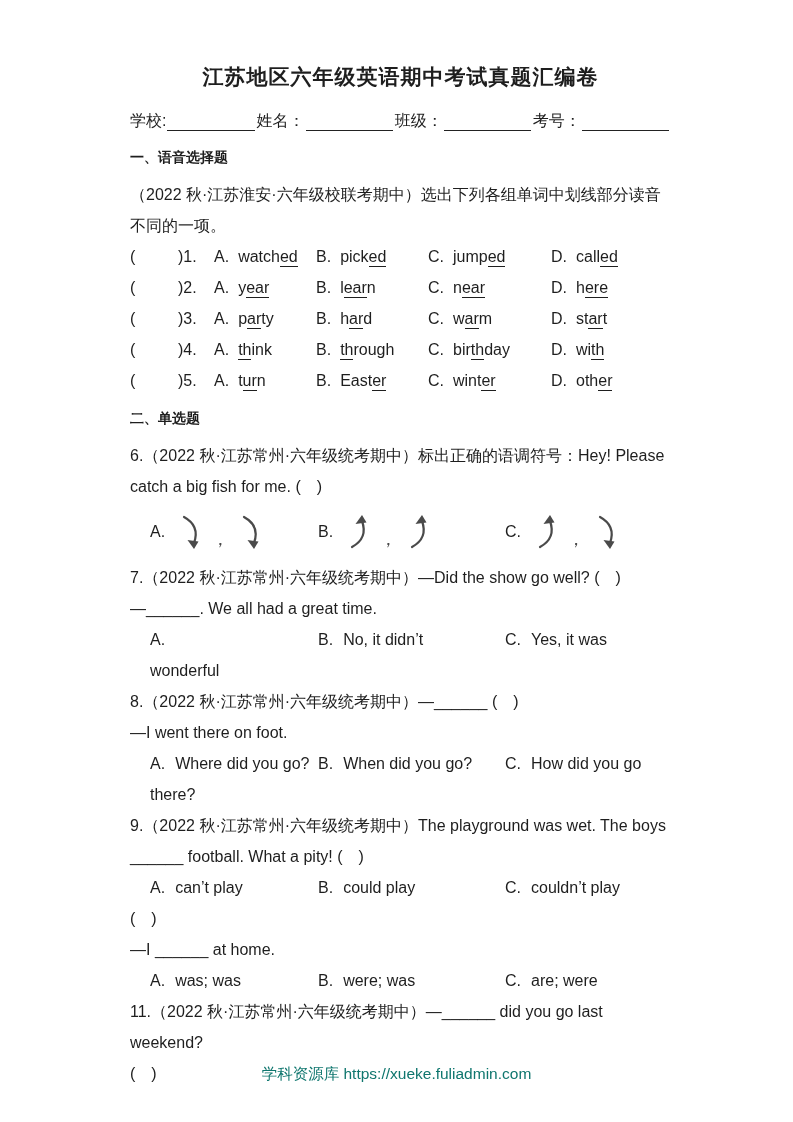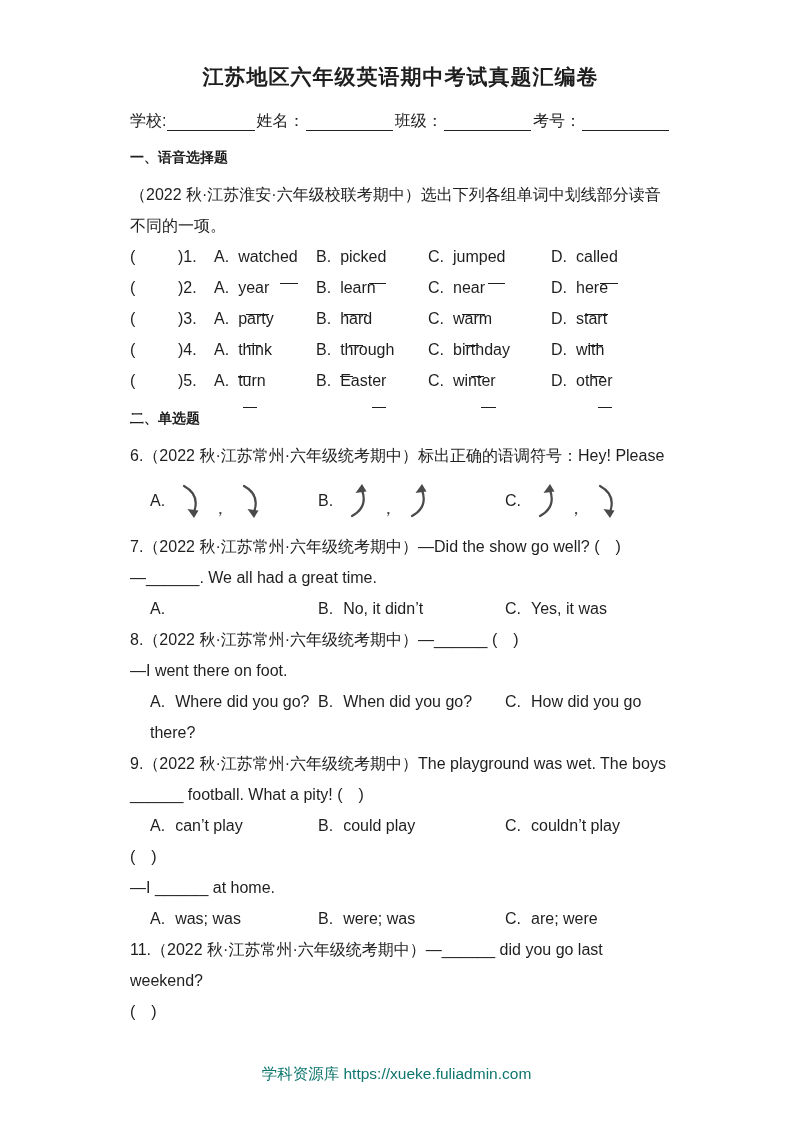--- a/index.html
+++ b/index.html
@@ -8,33 +8,33 @@
     position:relative;box-sizing:border-box;width:793px;height:1122px;
     padding:64px 122px 0 130px;
     font-family:"Liberation Sans","DejaVu Sans",sans-serif;
     font-size:16px;color:#1e1e1e;
   }
   .title{
     font-family:"Liberation Serif","DejaVu Serif",serif;
     font-size:21px;font-weight:bold;text-align:center;
     margin:0 0 20px 0;letter-spacing:1px;line-height:26px;
   }
-  .info-line{display:flex;align-items:flex-end;margin-bottom:12px;line-height:22px;}
+  .info-line{display:flex;align-items:flex-end;margin-bottom:12px;line-height:22px;justify-content:flex-end;}
   .info-label{white-space:pre;}
   .info-blank{flex:1 1 auto;border-bottom:1.5px solid #222;height:19px;margin:0 2px 1px 1px;min-width:60px;}
   .sec-heading{font-size:14px;font-weight:bold;margin:9px 0;line-height:26px;}
   .line{margin:0;line-height:31px;white-space:pre-wrap;}
   
   .p-row{display:flex;line-height:31px;}
   .p-open{width:48px;}
   .p-num{width:36px;}
   .p-opt{display:flex;white-space:pre;}
   .p-opt .lbl{margin-right:9px;}
   .w-a{width:102px;}.w-b{width:112px;}.w-c{width:123px;}
-  .u{border-bottom:1.5px solid #1e1e1e;padding-bottom:18px;}
+  .u{border-bottom:1.5px solid #1e1e1e;padding-bottom:1px;}
   
   .opts{display:flex;padding-left:20px;line-height:31px;}
   .opts .opt{display:flex;white-space:pre;}
   .opts .lbl{margin-right:10px;}
   .o1{width:168px;}.o2{width:187px;}
   .cont{padding-left:20px;line-height:31px;margin:0;white-space:pre-wrap;}
   
   .arrow-row{display:flex;align-items:center;height:60px;padding-left:20px;}
   .arrow-grp{display:flex;align-items:center;}
   .arrow-grp .lbl{margin-right:12px;}
@@ -110,20 +110,21 @@
     <span class="p-num">)5.</span>
     <span class="p-opt w-a"><span class="lbl">A.</span><span><span>t</span><span class="u">ur</span><span>n</span></span></span>
     <span class="p-opt w-b"><span class="lbl">B.</span><span><span>East</span><span class="u">er</span><span></span></span></span>
     <span class="p-opt w-c"><span class="lbl">C.</span><span><span>wint</span><span class="u">er</span><span></span></span></span>
     <span class="p-opt"><span class="lbl">D.</span><span><span>oth</span><span class="u">er</span><span></span></span></span>
   </div>
 
   <h2 class="sec-heading">二、单选题</h2>
 
   <p class="line">6.（2022 秋·江苏常州·六年级统考期中）标出正确的语调符号：Hey! Please</p>
+  <p class="line">catch a big fish for me. (　)</p>
   <div class="arrow-row">
     <span class="arrow-grp o1">
       <span class="lbl">A.</span>
       <span class="arrow-slot fall">
         
         <svg class="fall-svg" width="26" height="38" viewBox="0 0 26 38">
             <path d="M7 4 C 18 10, 21 19, 17 30" fill="none" stroke="#4a4a4a" stroke-width="2.2" stroke-linecap="round"></path>
             <polygon points="17,36 10.5,27 21.5,28.5" fill="#4a4a4a"></polygon>
           </svg>
       </span>
@@ -174,20 +175,21 @@
     </span>
   </div>
 
   <p class="line">7.（2022 秋·江苏常州·六年级统考期中）—Did the show go well? (　)</p>
   <p class="line">—______. We all had a great time.</p>
   <div class="opts">
     <span class="opt o1"><span class="lbl">A.</span></span>
     <span class="opt o2"><span class="lbl">B.</span><span>No, it didn’t</span></span>
     <span class="opt"><span class="lbl">C.</span><span>Yes, it was</span></span>
   </div>
+  <p class="cont">wonderful</p>
 
   <p class="line">8.（2022 秋·江苏常州·六年级统考期中）—______ (　)</p>
   <p class="line">—I went there on foot.</p>
   <div class="opts">
     <span class="opt o1"><span class="lbl">A.</span><span>Where did you go?</span></span>
     <span class="opt o2"><span class="lbl">B.</span><span>When did you go?</span></span>
     <span class="opt"><span class="lbl">C.</span><span>How did you go</span></span>
   </div>
   <p class="cont">there?</p>
 

